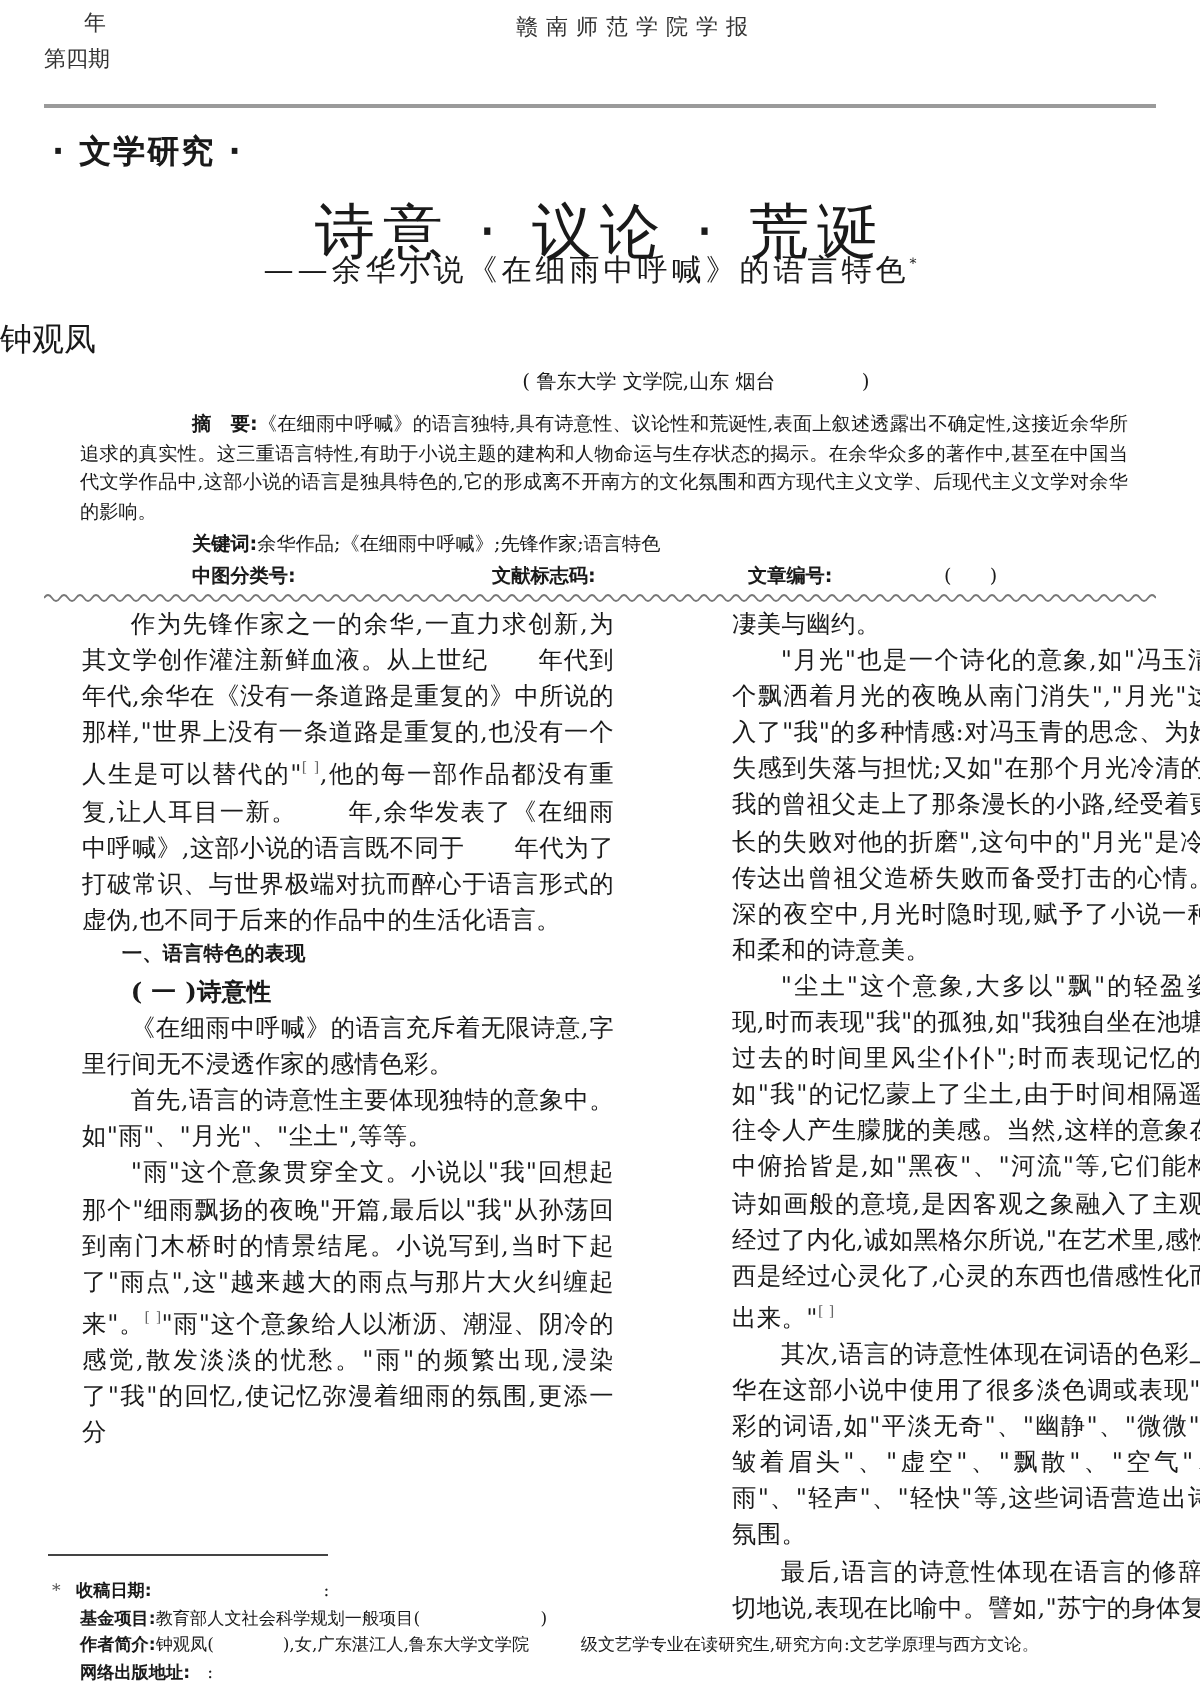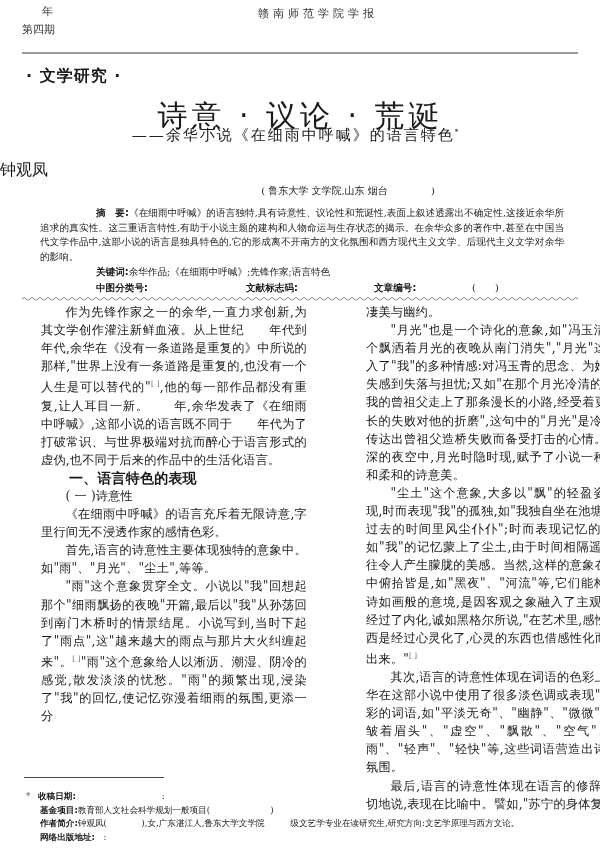--- a/index.html
+++ b/index.html
@@ -20,22 +20,22 @@
   .abstract .lbl, .kw .lbl, .cls .lbl { font-family:"DejaVu Sans","Liberation Sans",sans-serif; font-weight:bold;margin-left:32px; }
   .kw { left:64px; top:266px; font-size:9.6px; }
   .cls { left:64px; top:282px; font-size:9.6px; width:480px; }
   .cls span { display:inline-block; }
   .wavy { left:22px; top:296px; width:556px; height:6px; }
   .col { top:303px; width:266px; font-size:12.2px; line-height:18.1px; text-align:justify; letter-spacing:0.2px; }
   .col-left { left:21px;margin-left:20px; }
   .col-right { left:319px;margin-left:47px; }
   .col p { margin:0; text-indent:2em; }
   .col p.noindent { text-indent:0; }
-  .col h3 { margin:0; font-family:"DejaVu Sans","Liberation Sans",sans-serif; font-weight:bold; font-size:14px; padding-left:2em; }
-  .col h4 { margin:0; font-weight:normal; font-size:12.2px; padding-left:2em; }
+  .col h3 { margin:0; font-family:"DejaVu Sans","Liberation Sans",sans-serif; font-weight:bold; font-size:10px; padding-left:2em; }
+  .col h4 { margin:0; font-weight:bold; font-size:12.2px; padding-left:2em; }
   .ref { font-size:7px; vertical-align:super; color:#666; }
   .foot-rule { left:24px; top:777px; width:140px; height:1px; background:#444; }
   .footnotes { left:40px; top:790px; font-size:8.6px; line-height:13.5px; width:540px; }
   .footnotes .lbl { font-family:"DejaVu Sans","Liberation Sans",sans-serif; font-weight:bold; }
   .fn-row { white-space:nowrap; }
   .star { display:inline-block; width:12px; margin-left:-14px; color:#555; }
 </style>
 </head>
 <body>
 

